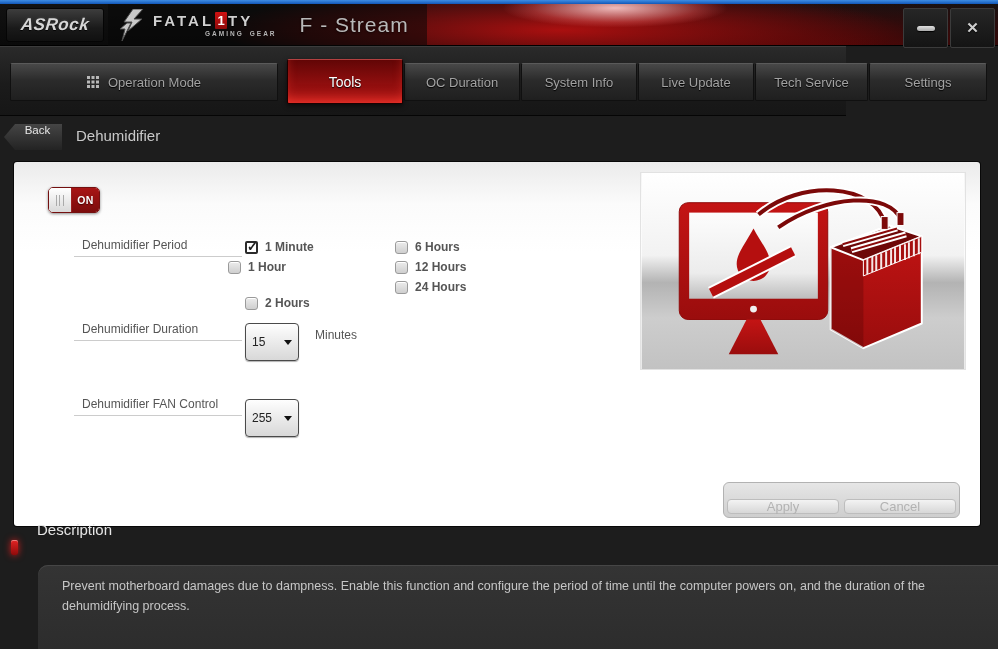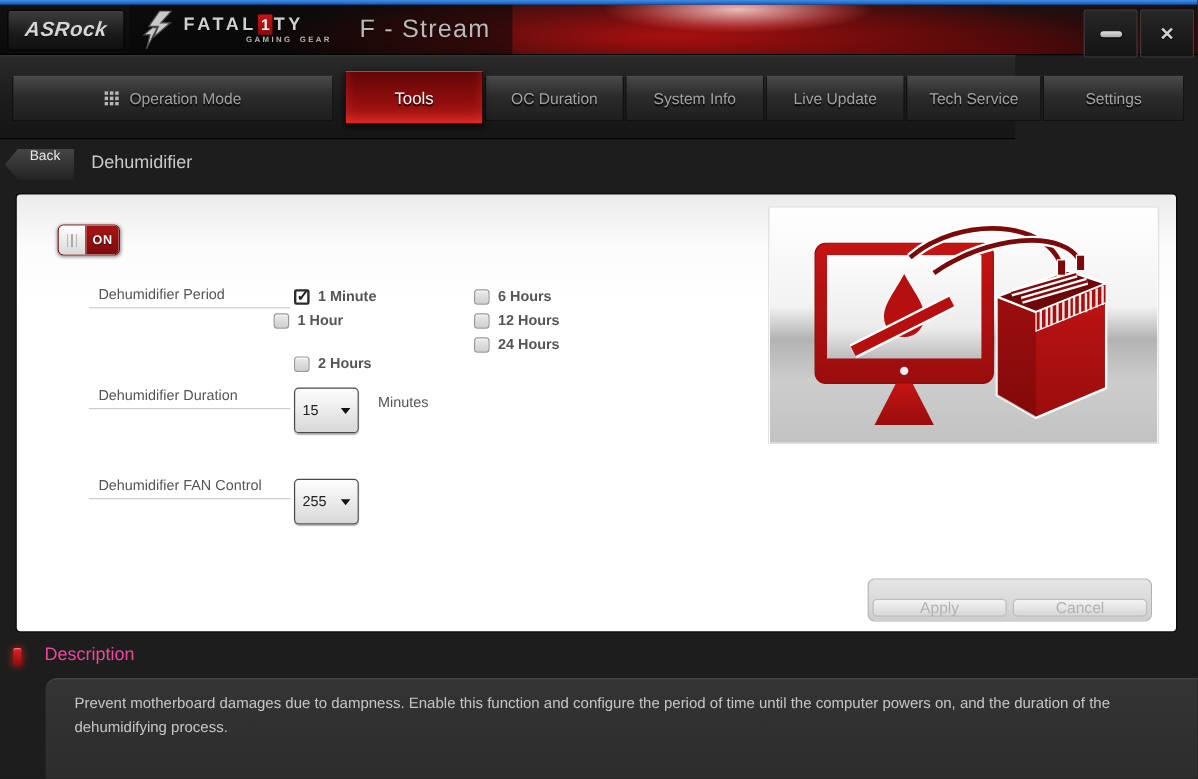--- a/index.html
+++ b/index.html
@@ -122,21 +122,21 @@
     background:linear-gradient(#e6e6e6,#cecece);
     display:flex; gap:5px; padding:3px; }
   .gray-btn { flex:1; border:1px solid #bdbdbd; border-radius:4px;
     background:linear-gradient(#f3f3f3,#d7d7d7); color:#b2b2b2; font-size:13px;
     display:flex; align-items:center; justify-content:center; cursor:pointer;margin-top:13px; }
 
   
   .desc-icon { position:absolute; left:11px; top:540px; width:7px; height:15px;
     background:linear-gradient(#e42424,#8f0a0a); border-radius:2px;
     box-shadow:0 0 7px rgba(225,30,30,.95), inset 0 1px 0 rgba(255,255,255,.4); }
-  .desc-heading { position:absolute; left:37px; top:537px; font-size:15px; color:#ec4899; }
+  .desc-heading { position:absolute; left:37px; top:521px; font-size:15px; color:#e5e5e5; }
   .desc-panel { position:absolute; left:14px; top:565px; width:984px; height:104px;
     background:linear-gradient(#343434,#2b2b2b);
     border-radius:10px 10px 0 0; box-shadow:inset 0 1px 0 #464646;margin-left:24px; }
   .desc-text { padding:11px 0 0 24px; width:924px; color:#c6c6c6;
     font-size:12.5px; line-height:1.6; }
 </style>
 </head>
 <body>
 
 <div class="blue-strip"></div>

